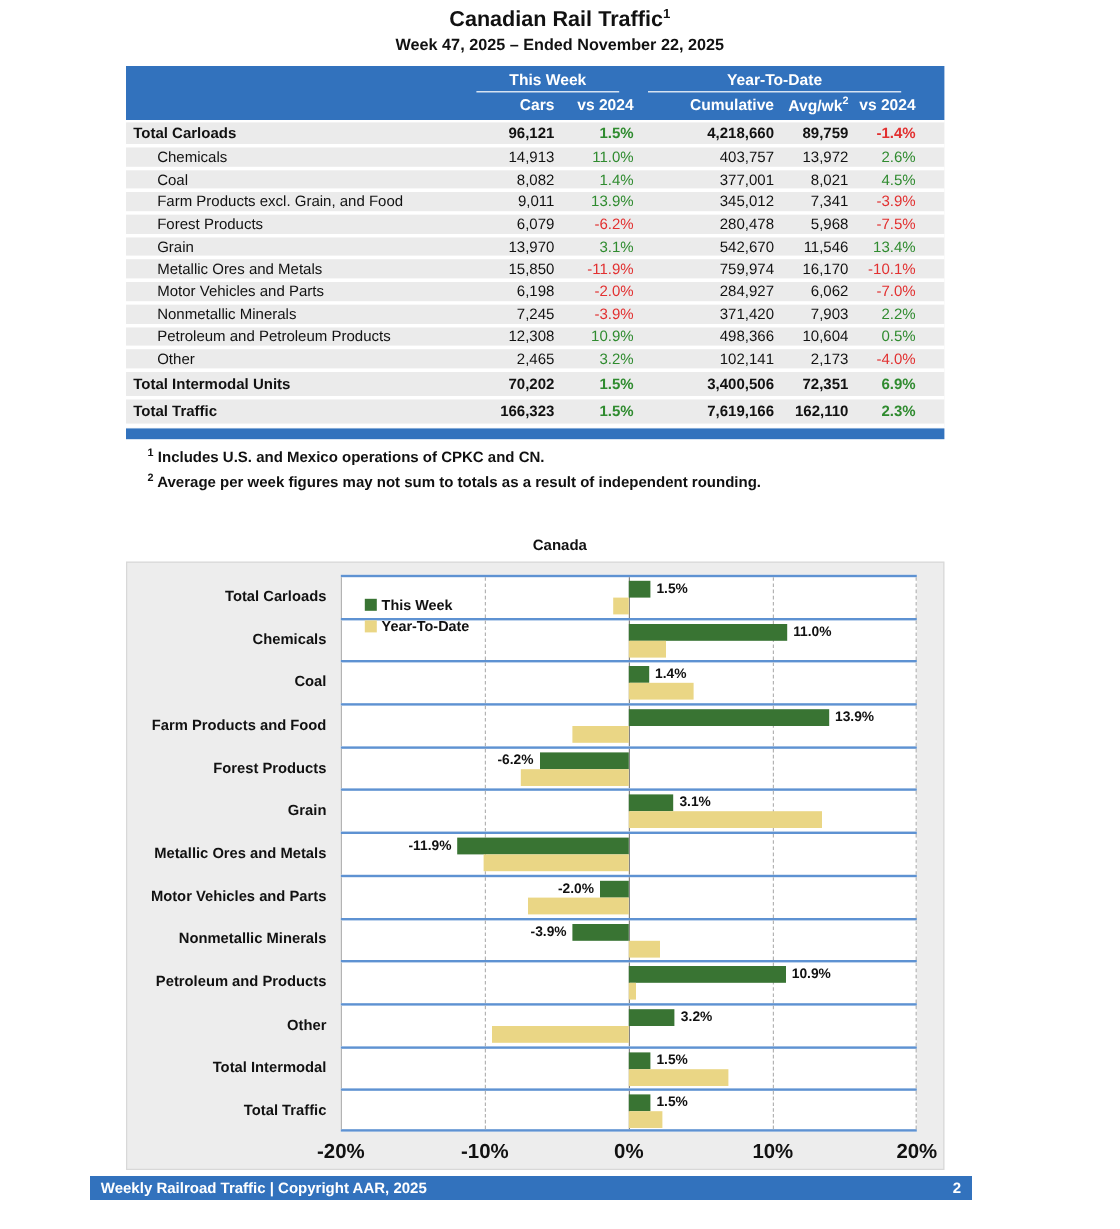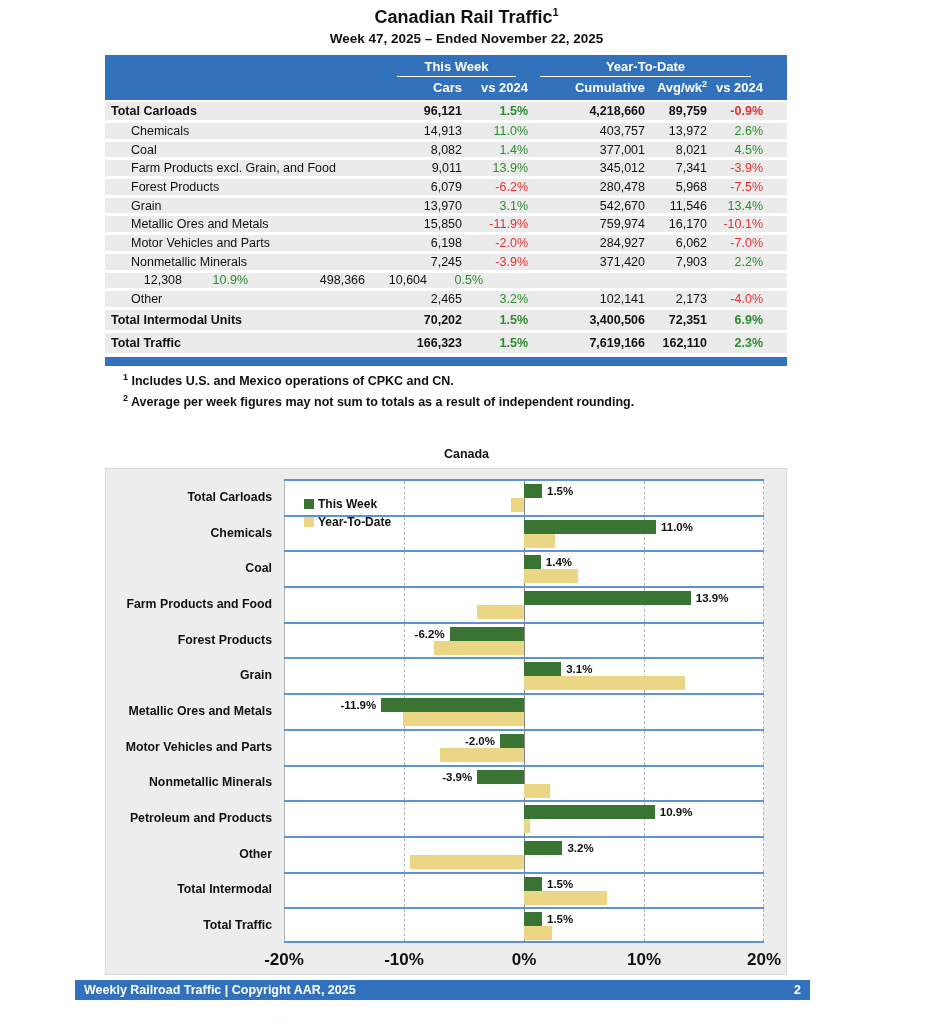--- a/index.html
+++ b/index.html
@@ -116,21 +116,21 @@
         <div class="c-ytdvs num">vs 2024</div>
       </div>
     </div>
     <div class="tbody">
         <div class="trow total">
           <div class="c-label">Total Carloads</div>
           <div class="c-cars num">96,121</div>
           <div class="c-twvs num pct pos">1.5%</div>
           <div class="c-cum num">4,218,660</div>
           <div class="c-avg num">89,759</div>
-          <div class="c-ytdvs num pct neg">-0.9%</div>
+          <div class="c-ytdvs num pct neg">-1.4%</div>
         </div>
         <div class="trow">
           <div class="c-label indent">Chemicals</div>
           <div class="c-cars num">14,913</div>
           <div class="c-twvs num pct pos">11.0%</div>
           <div class="c-cum num">403,757</div>
           <div class="c-avg num">13,972</div>
           <div class="c-ytdvs num pct pos">2.6%</div>
         </div>
         <div class="trow">
@@ -183,20 +183,21 @@
         </div>
         <div class="trow">
           <div class="c-label indent">Nonmetallic Minerals</div>
           <div class="c-cars num">7,245</div>
           <div class="c-twvs num pct neg">-3.9%</div>
           <div class="c-cum num">371,420</div>
           <div class="c-avg num">7,903</div>
           <div class="c-ytdvs num pct pos">2.2%</div>
         </div>
         <div class="trow">
+          <div class="c-label indent">Petroleum and Petroleum Products</div>
           <div class="c-cars num">12,308</div>
           <div class="c-twvs num pct pos">10.9%</div>
           <div class="c-cum num">498,366</div>
           <div class="c-avg num">10,604</div>
           <div class="c-ytdvs num pct pos">0.5%</div>
         </div>
         <div class="trow">
           <div class="c-label indent">Other</div>
           <div class="c-cars num">2,465</div>
           <div class="c-twvs num pct pos">3.2%</div>

